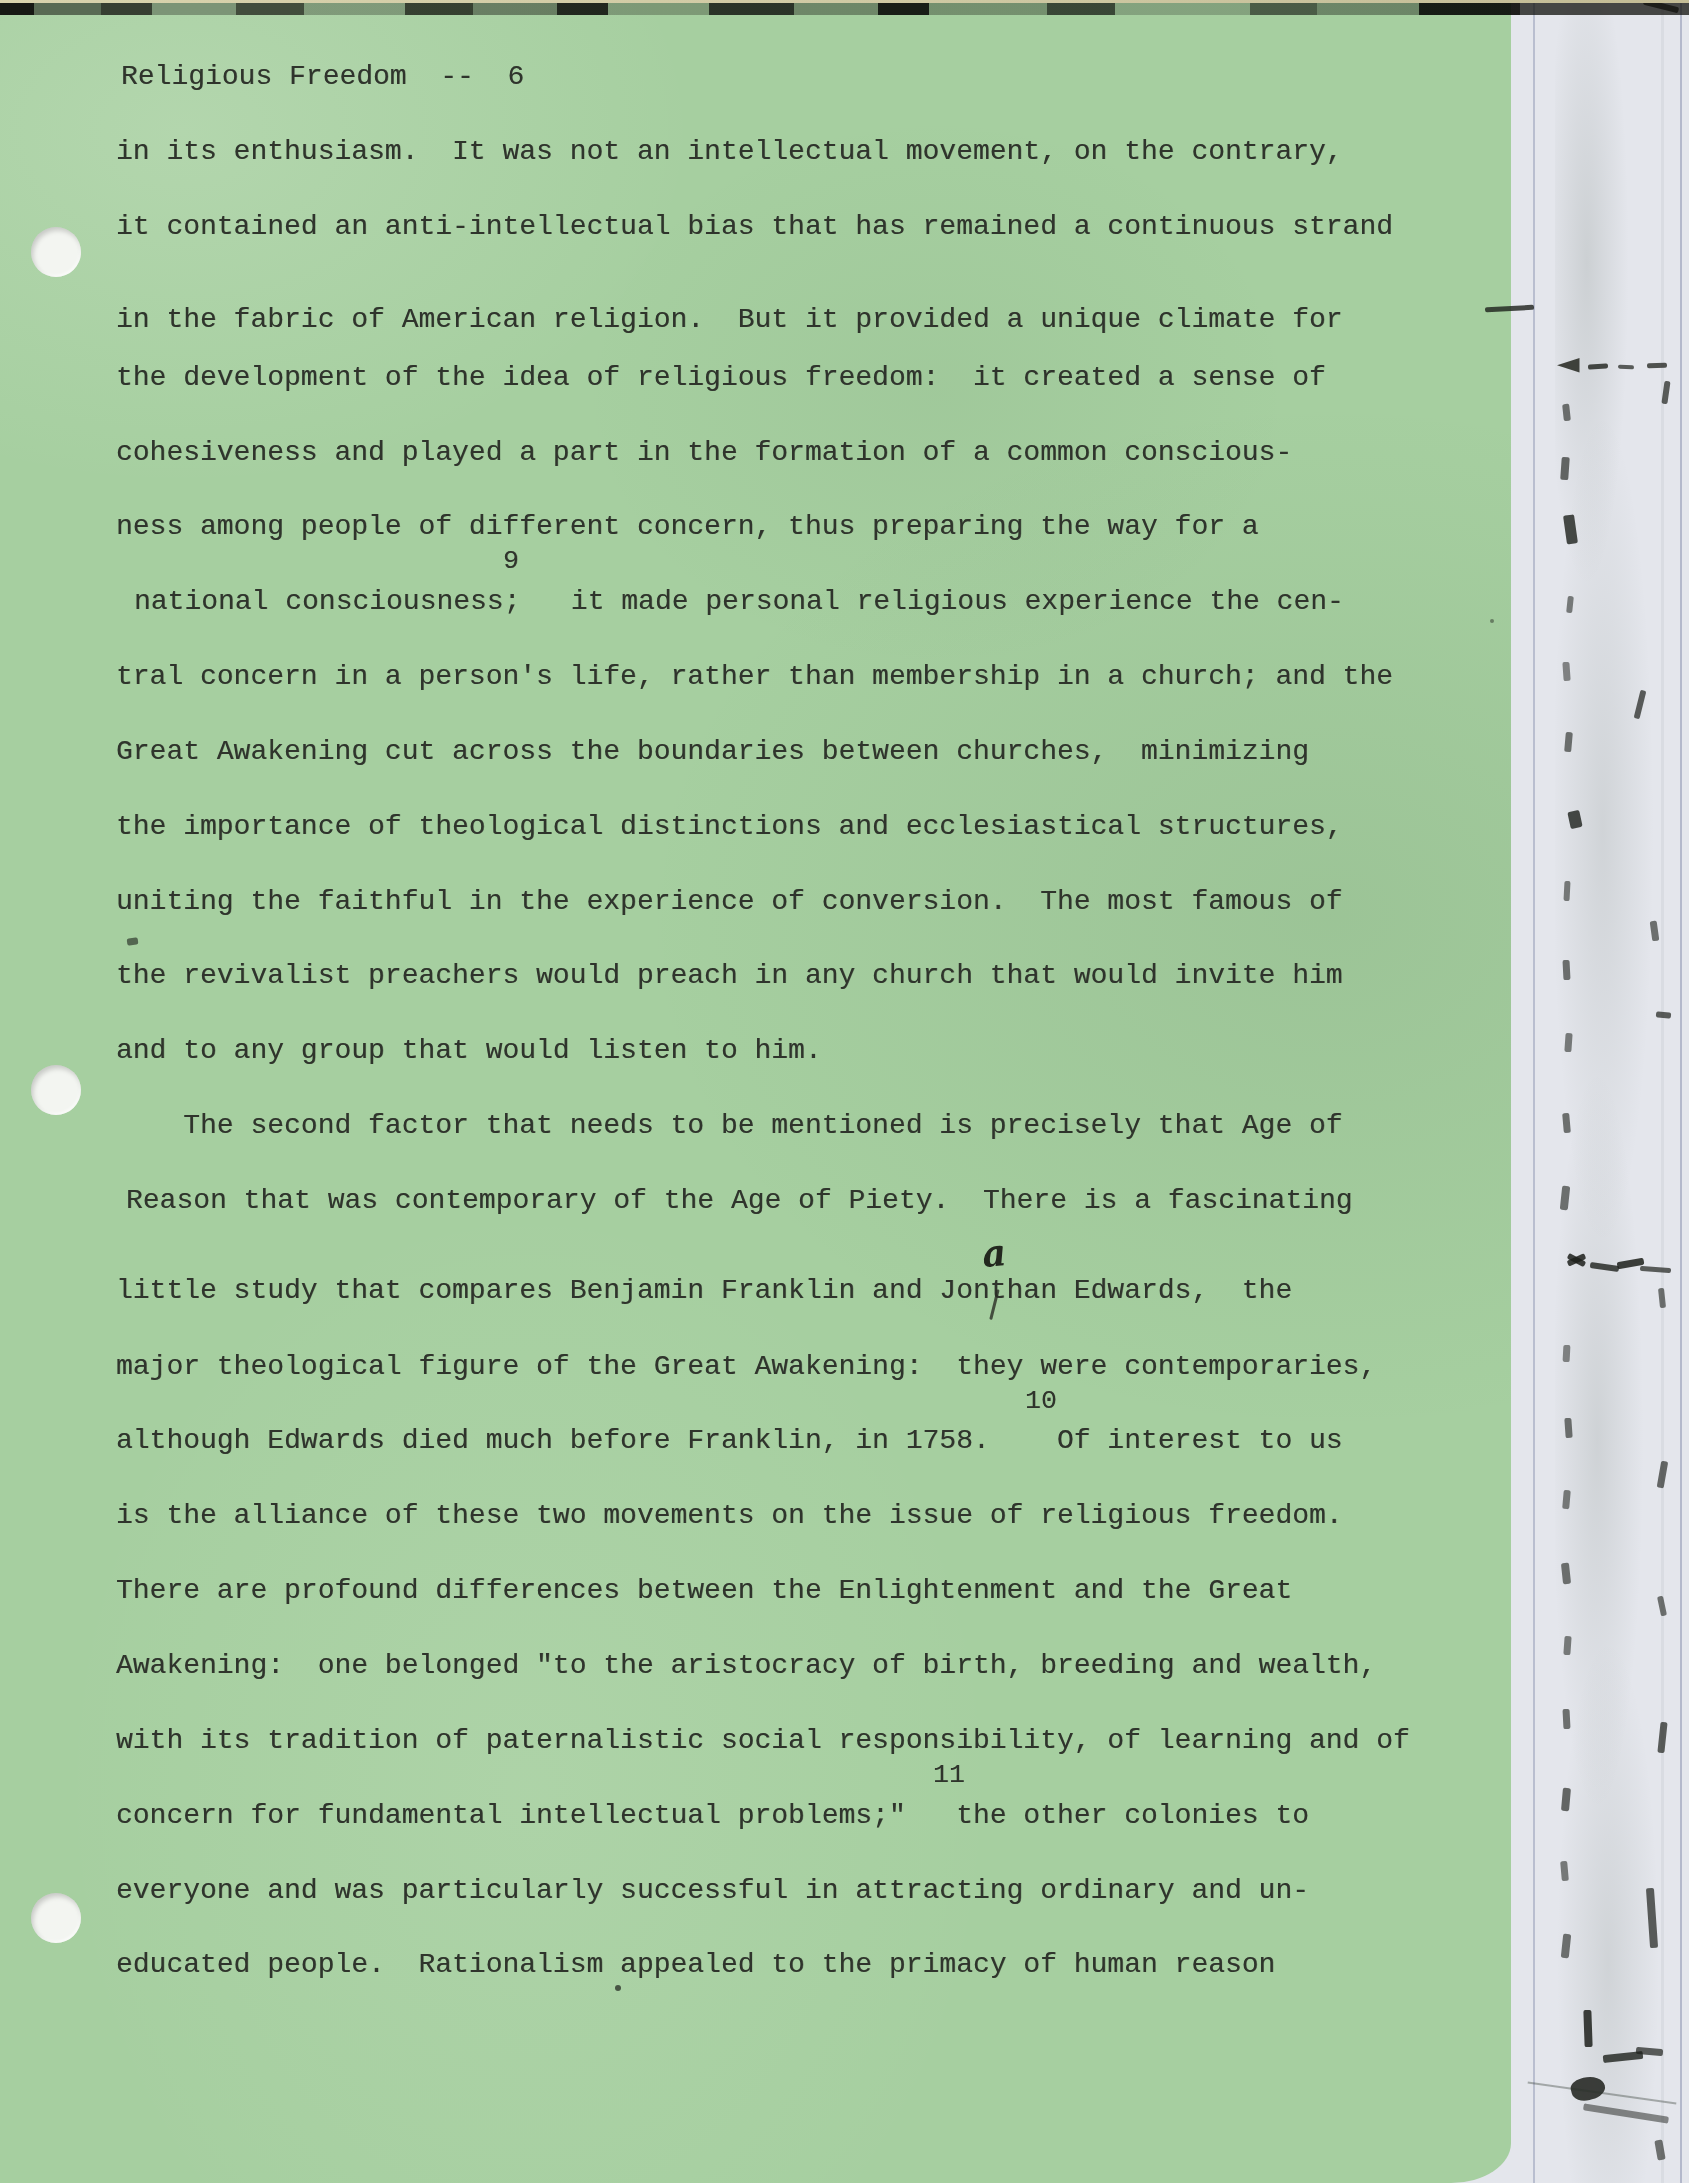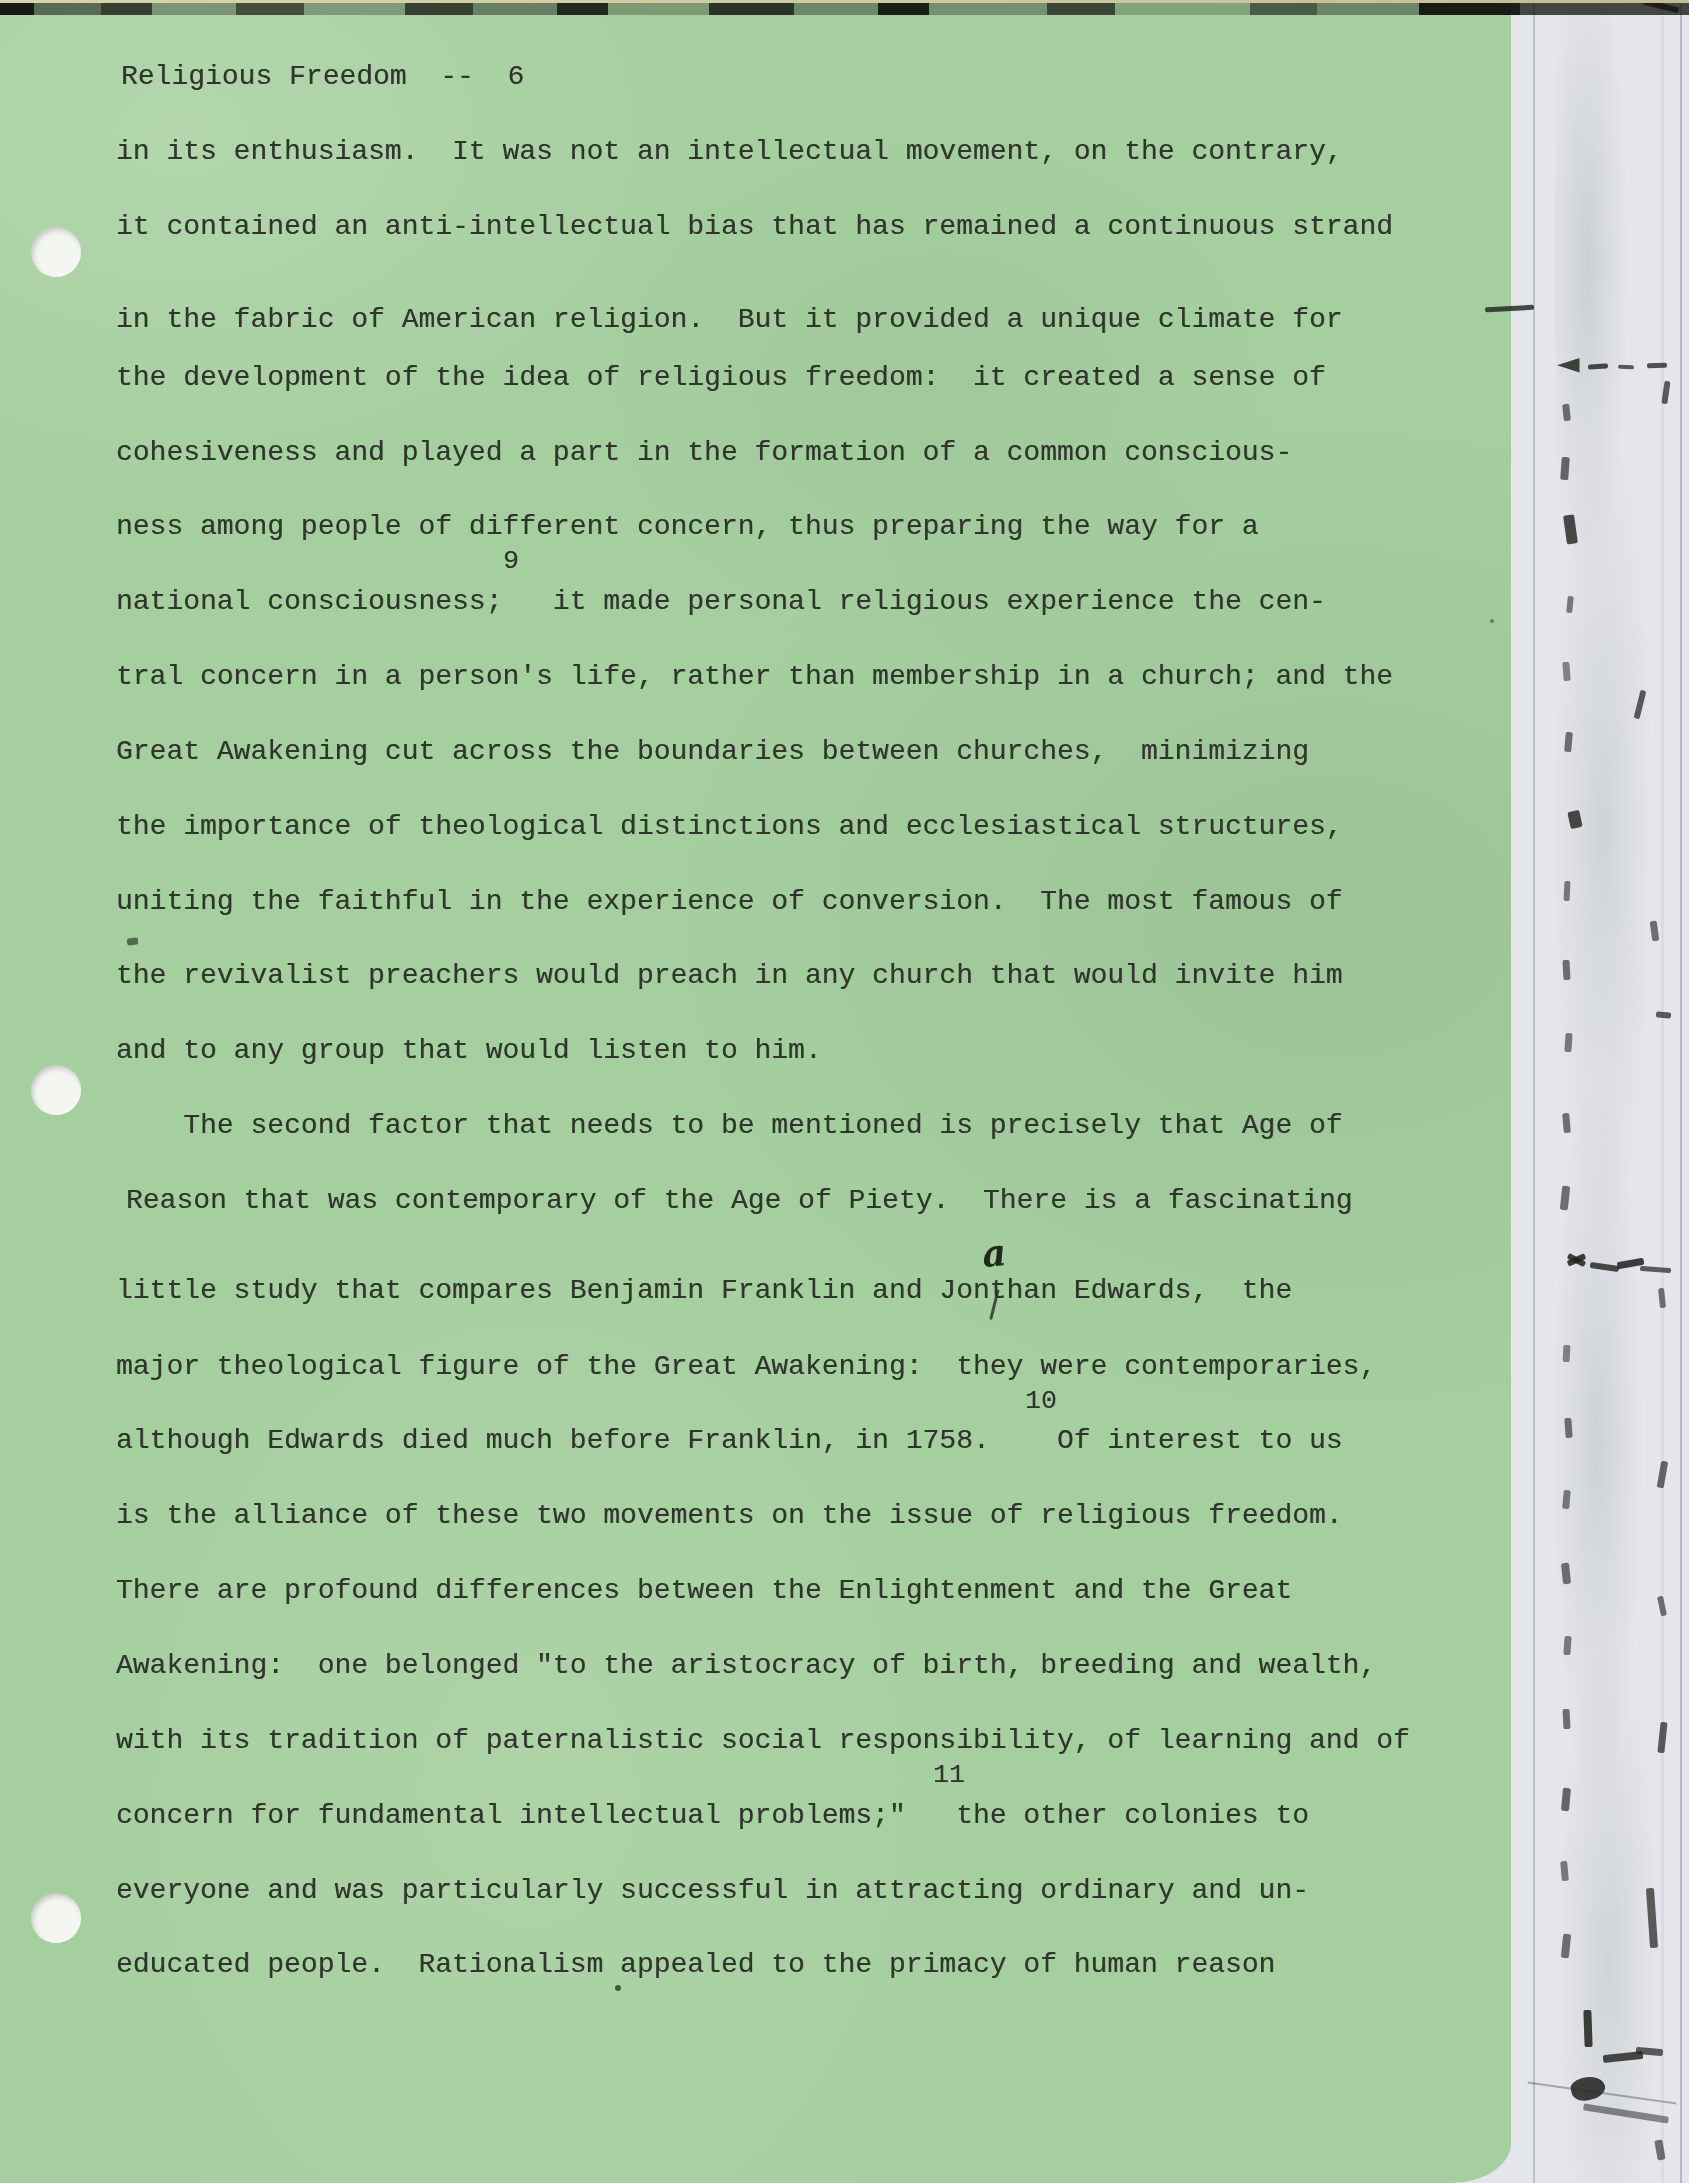--- a/index.html
+++ b/index.html
@@ -97,21 +97,21 @@
 
 <div class="paper">
   <div class="header">Religious Freedom  --  6</div>
   <div id="text-block">
       <div class="tline" style="top: 138px;">in its enthusiasm.  It was not an intellectual movement, on the contrary,</div>
       <div class="tline" style="top: 213px;">it contained an anti-intellectual bias that has remained a continuous strand</div>
       <div class="tline" style="top: 289px; margin-top: 17px;">in the fabric of American religion.  But it provided a unique climate for</div>
       <div class="tline" style="top: 364px;">the development of the idea of religious freedom:  it created a sense of</div>
       <div class="tline" style="top: 439px;">cohesiveness and played a part in the formation of a common conscious-</div>
       <div class="tline" style="top: 513px;">ness among people of different concern, thus preparing the way for a</div>
-      <div class="tline" style="top: 588px;">national consciousness;   it made personal religious experience the cen-</div>
+      <div class="tline" style="top: 588px; margin-left: 18px;">national consciousness;   it made personal religious experience the cen-</div>
       <div class="tline" style="top: 663px;">tral concern in a person's life, rather than membership in a church; and the</div>
       <div class="tline" style="top: 738px;">Great Awakening cut across the boundaries between churches,  minimizing</div>
       <div class="tline" style="top: 813px;">the importance of theological distinctions and ecclesiastical structures,</div>
       <div class="tline" style="top: 888px;">uniting the faithful in the experience of conversion.  The most famous of</div>
       <div class="tline" style="top: 962px;">the revivalist preachers would preach in any church that would invite him</div>
       <div class="tline" style="top: 1037px;">and to any group that would listen to him.</div>
       <div class="tline" style="top: 1112px;">    The second factor that needs to be mentioned is precisely that Age of</div>
       <div class="tline" style="top: 1187px; margin-left: 10px;">Reason that was contemporary of the Age of Piety.  There is a fascinating</div>
       <div class="tline" style="top: 1277px;">little study that compares Benjamin Franklin and Jonthan Edwards,  the</div>
       <div class="tline" style="top: 1353px;">major theological figure of the Great Awakening:  they were contemporaries,</div>

